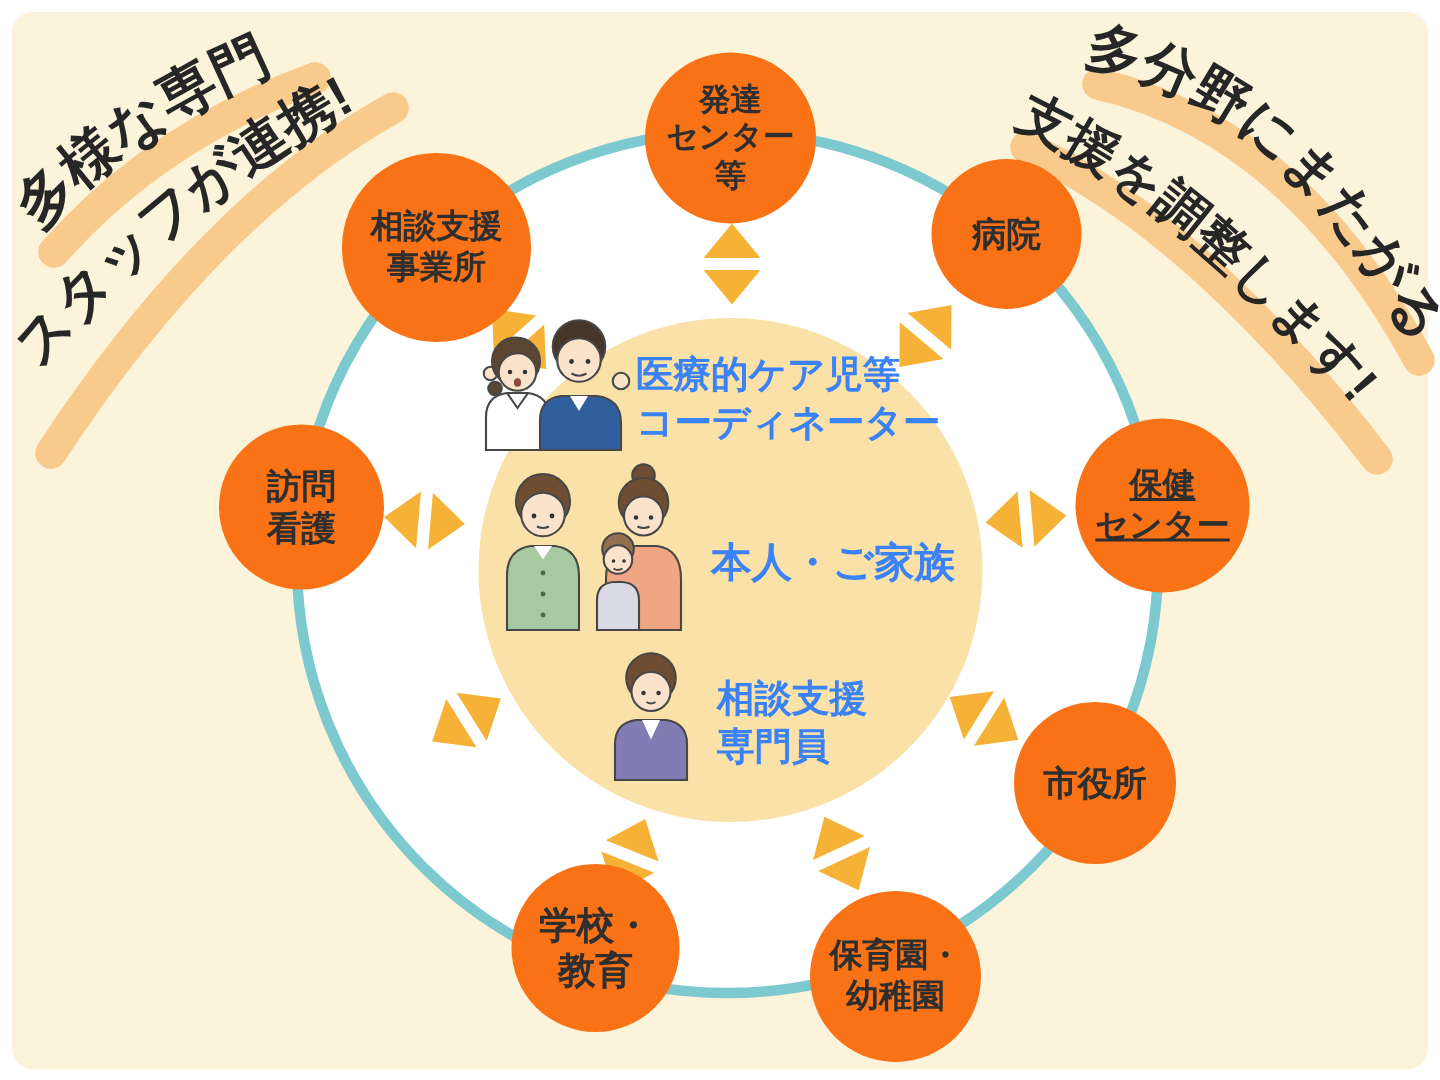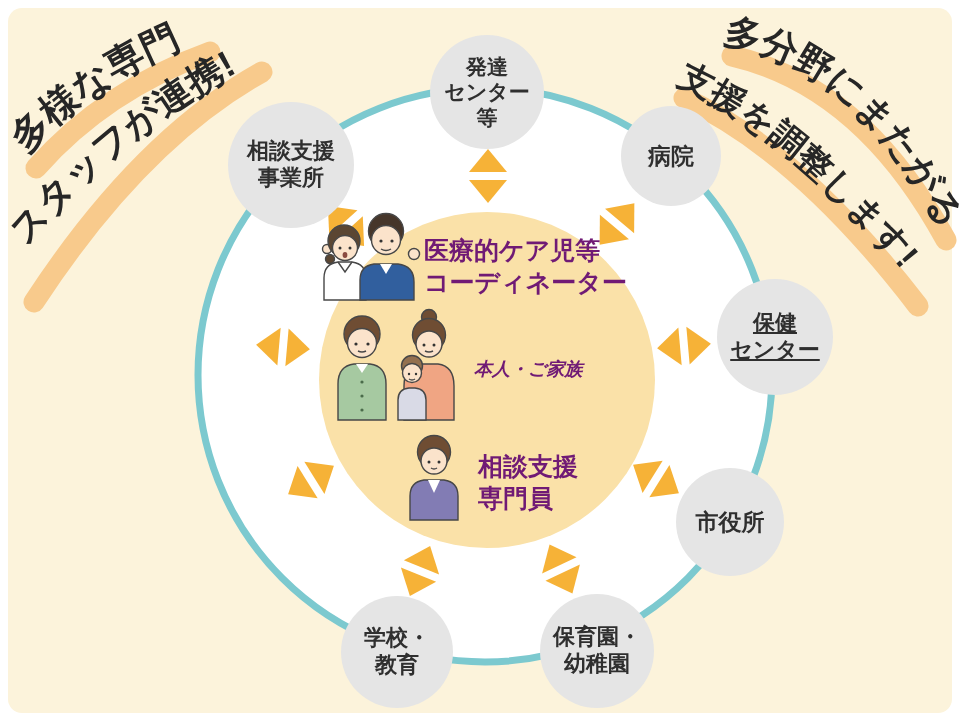--- a/index.html
+++ b/index.html
@@ -1,22 +1,22 @@
 <!DOCTYPE html>
 <html><head>
 <meta charset="utf-8">
 <style>
   html,body{margin:0;padding:0;background:#ffffff;}
   .canvas{position:relative;width:960px;height:720px;background:#ffffff;overflow:hidden;
           font-family:"Liberation Sans","DejaVu Sans",sans-serif;}
   .board{position:absolute;left:8px;top:8px;right:8px;bottom:7px;background:#FCF3DB;border-radius:14px;}
   .layer{position:absolute;left:0;top:0;width:960px;height:720px;}
-  .node{position:absolute;border-radius:50%;background:#e5e5e5;display:flex;align-items:center;justify-content:center;
+  .node{position:absolute;border-radius:50%;background:#f97316;display:flex;align-items:center;justify-content:center;
         text-align:center;color:#2f2f2f;font-weight:600;white-space:pre-line;line-height:1.22;}
-  .hub-label{position:absolute;color:#701a75;font-weight:600;white-space:pre-line;line-height:1.28;}
+  .hub-label{position:absolute;color:#3b82f6;font-weight:600;white-space:pre-line;line-height:1.28;}
   svg text{font-family:"Liberation Sans","DejaVu Sans",sans-serif;font-weight:800;fill:#262626;}
 </style>
 </head>
 <body>
 
 <div class="canvas">
   <div class="board"></div>
 
   <svg class="layer" viewBox="0 0 960 720" width="960" height="720">
     <defs>
@@ -123,23 +123,25 @@
 
   <div class="node" style="left:430px;top:35px;width:114px;height:114px;font-size:21px;">発達
 センター
 等</div>
   <div class="node" style="left:621px;top:106px;width:100px;height:100px;font-size:23px;text-align:center;">病院</div>
   <div class="node" style="left:717px;top:279px;width:116px;height:116px;font-size:22px;text-decoration:underline;">保健
 センター</div>
   <div class="node" style="left:540px;top:594px;width:114px;height:114px;font-size:22px;">保育園・
 幼稚園</div>
   <div class="node" style="left:676px;top:468px;width:108px;height:108px;font-size:23px;">市役所</div>
-  <div class="node" style="left:341px;top:596px;width:112px;height:112px;font-size:22px;">学校・
+  <div class="node" style="left:341px;top:576px;width:112px;height:112px;font-size:25px;">学校・
 教育</div>
+  <div class="node" style="left:146px;top:283px;width:110px;height:110px;font-size:23px;">訪問
+看護</div>
   <div class="node" style="left:228px;top:102px;width:126px;height:126px;font-size:22px;">相談支援
 事業所</div>
 
   <div class="hub-label" style="left:424px;top:234px;font-size:25px;">医療的ケア児等
 コーディネーター</div>
-  <div class="hub-label" style="left:474px;top:358px;font-size:18px;font-style:italic;">本人・ご家族</div>
+  <div class="hub-label" style="left:474px;top:358px;font-size:27px;">本人・ご家族</div>
   <div class="hub-label" style="left:478px;top:450px;font-size:25px;">相談支援
 専門員</div>
 </div>
 
 </body></html>

